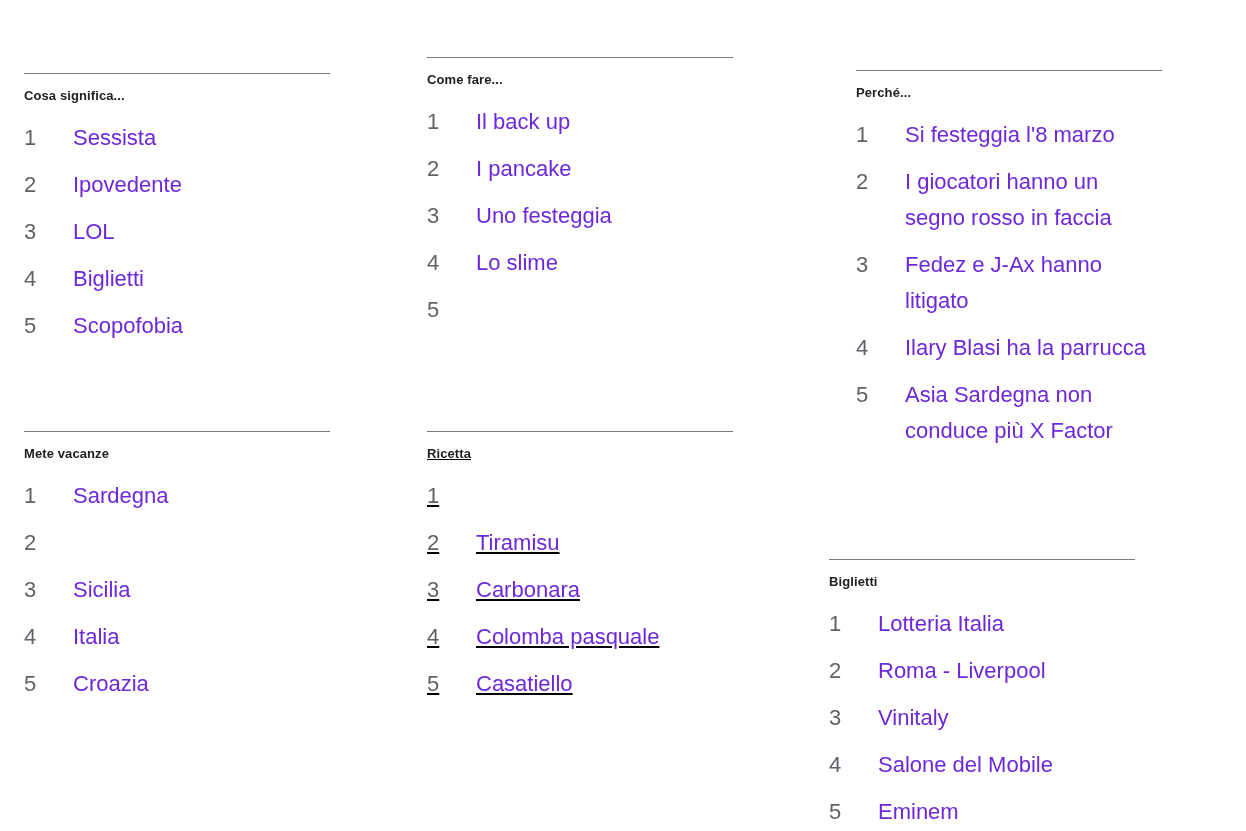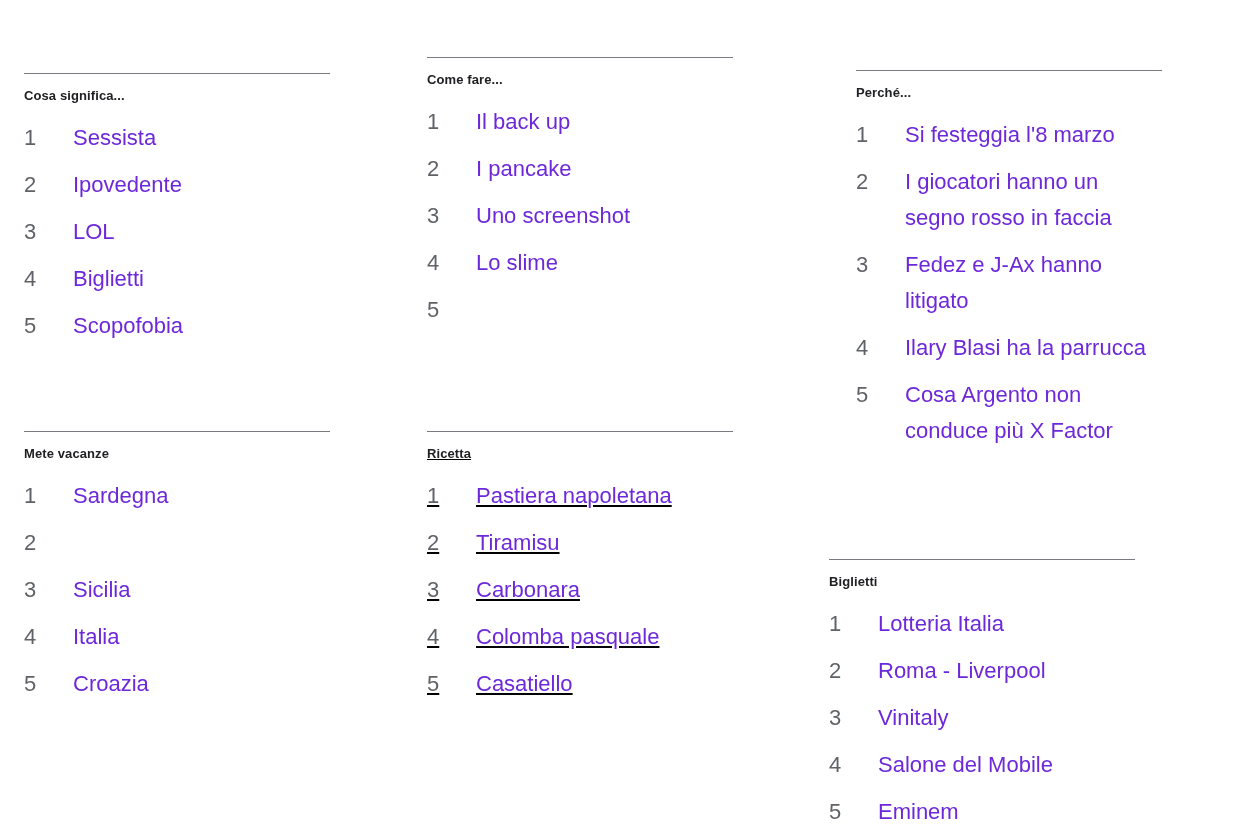--- a/index.html
+++ b/index.html
@@ -160,39 +160,38 @@
         <li class="list-row">
           <span class="rank">1</span>
           <span class="item-label">Il back up</span>
         </li>
         <li class="list-row">
           <span class="rank">2</span>
           <span class="item-label">I pancake</span>
         </li>
         <li class="list-row">
           <span class="rank">3</span>
-          <span class="item-label">Uno screenshot</span>
+          <span class="item-label">Uno festeggia</span>
         </li>
         <li class="list-row">
           <span class="rank">4</span>
           <span class="item-label">Lo slime</span>
         </li>
         <li class="list-row">
           <span class="rank">5</span>
         </li>
       </ul>
     </div>
 
     <div class="card" style="top:431px;text-decoration:underline;">
       <div class="card-rule"></div>
       <div class="card-title">Ricetta</div>
       <ul class="card-list">
         <li class="list-row">
           <span class="rank">1</span>
-          <span class="item-label">Pastiera napoletana</span>
         </li>
         <li class="list-row">
           <span class="rank">2</span>
           <span class="item-label">Tiramisu</span>
         </li>
         <li class="list-row">
           <span class="rank">3</span>
           <span class="item-label">Carbonara</span>
         </li>
         <li class="list-row">
@@ -225,21 +224,21 @@
         <li class="list-row">
           <span class="rank">3</span>
           <span class="item-label">Fedez e J-Ax hanno litigato</span>
         </li>
         <li class="list-row">
           <span class="rank">4</span>
           <span class="item-label">Ilary Blasi ha la parrucca</span>
         </li>
         <li class="list-row">
           <span class="rank">5</span>
-          <span class="item-label">Cosa Argento non conduce più X Factor</span>
+          <span class="item-label">Asia Sardegna non conduce più X Factor</span>
         </li>
       </ul>
     </div>
 
     <div class="card" style="top:559px;">
       <div class="card-rule"></div>
       <div class="card-title">Biglietti</div>
       <ul class="card-list">
         <li class="list-row">
           <span class="rank">1</span>

